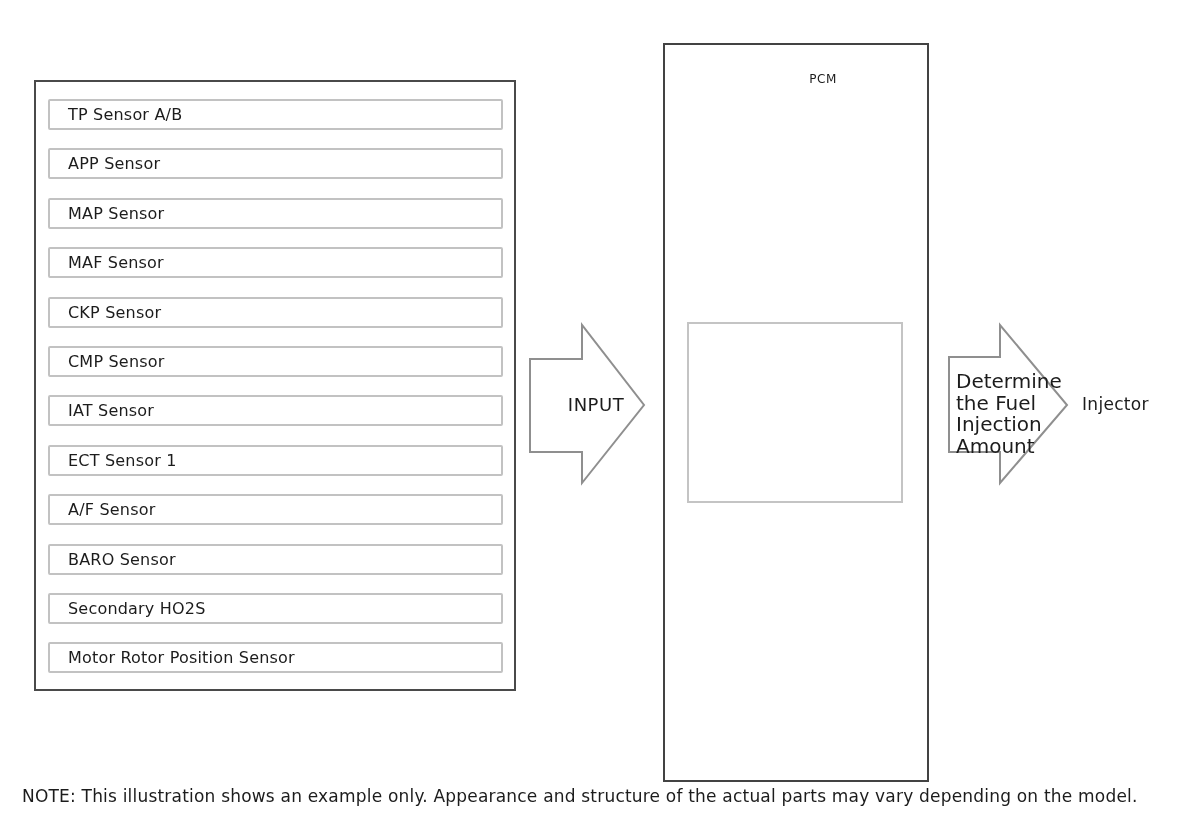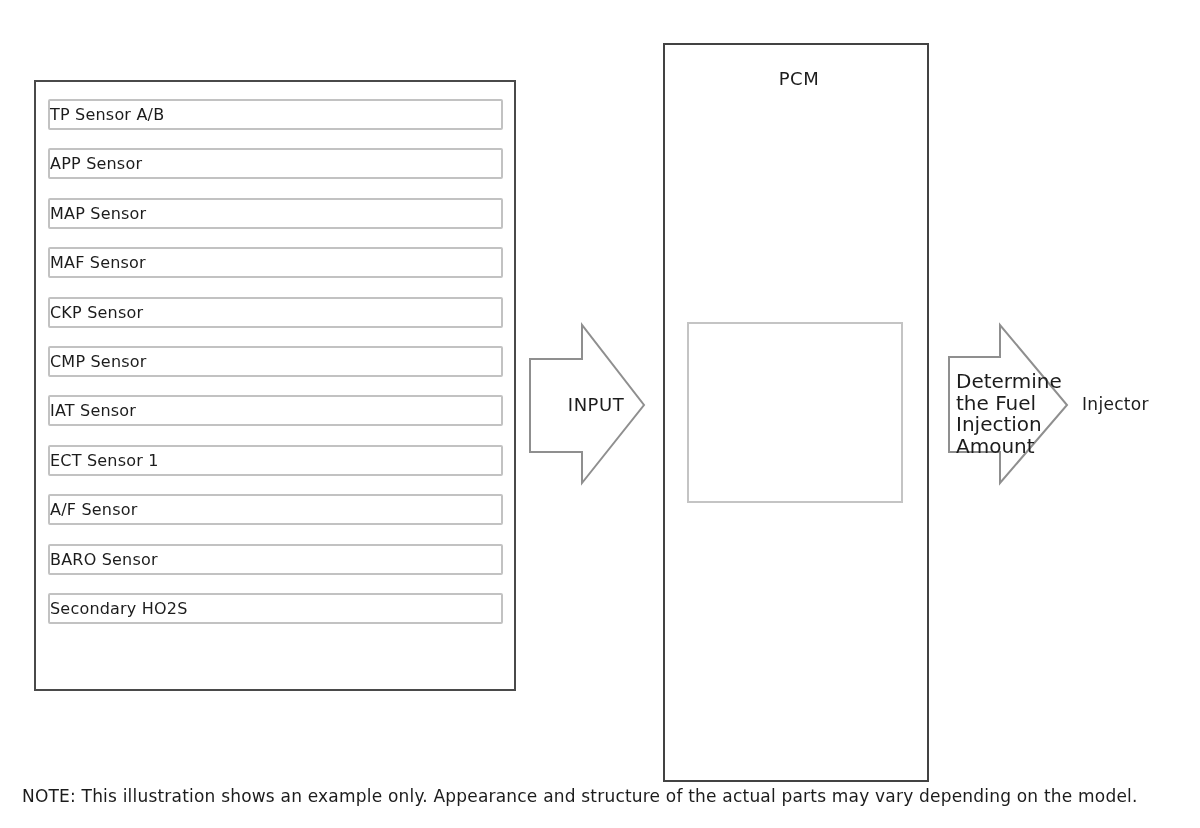--- a/index.html
+++ b/index.html
@@ -32,20 +32,21 @@
     background: #ffffff;
   }
   .sensor-box {
     width: 455px;
     height: 31px;
     border: 2px solid #c2c2c2;
     border-radius: 2px;
     box-sizing: border-box;
     display: flex;
     align-items: center;
+    padding-left: 18px;
     font-size: 16px;
     letter-spacing: 0.2px;
     background: #ffffff;
     flex: 0 0 auto;
   }
   
   .arrow-svg { position: absolute; }
   .arrow-shape { fill: #ffffff; stroke: #8f8f8f; stroke-width: 2px; stroke-linejoin: miter; }
   .input-label {
     position: absolute;
@@ -67,23 +68,24 @@
     border: 2px solid #434343;
     box-sizing: border-box;
     background: #ffffff;
   }
   .pcm-title {
     position: absolute;
     left: 663px;
     top: 68px;
     width: 272px;
     text-align: center;
-    font-size: 18px;
+    font-size: 12px;
     line-height: 22px;
     letter-spacing: 0.5px;
+    padding-left: 24px;
   }
   .pcm-inner {
     position: absolute;
     left: 687px;
     top: 322px;
     width: 216px;
     height: 181px;
     border: 2px solid #c4c4c4;
     box-sizing: border-box;
     background: #ffffff;
@@ -136,20 +138,21 @@
     <div class="sensor-box">APP Sensor</div>
     <div class="sensor-box">MAP Sensor</div>
     <div class="sensor-box">MAF Sensor</div>
     <div class="sensor-box">CKP Sensor</div>
     <div class="sensor-box">CMP Sensor</div>
     <div class="sensor-box">IAT Sensor</div>
     <div class="sensor-box">ECT Sensor 1</div>
     <div class="sensor-box">A/F Sensor</div>
     <div class="sensor-box">BARO Sensor</div>
     <div class="sensor-box">Secondary HO2S</div>
+    <div class="sensor-box">Motor Rotor Position Sensor</div>
   </div>
 
   <svg class="arrow-svg" style="left:528px; top:322px;" width="120" height="164" viewBox="0 0 120 164">
     <polygon class="arrow-shape" points="2,37 54,37 54,3 116,83 54,161 54,130 2,130"></polygon>
   </svg>
   <div class="input-label">INPUT</div>
 
   <div class="pcm-box"></div>
   <div class="pcm-title">PCM</div>
 

